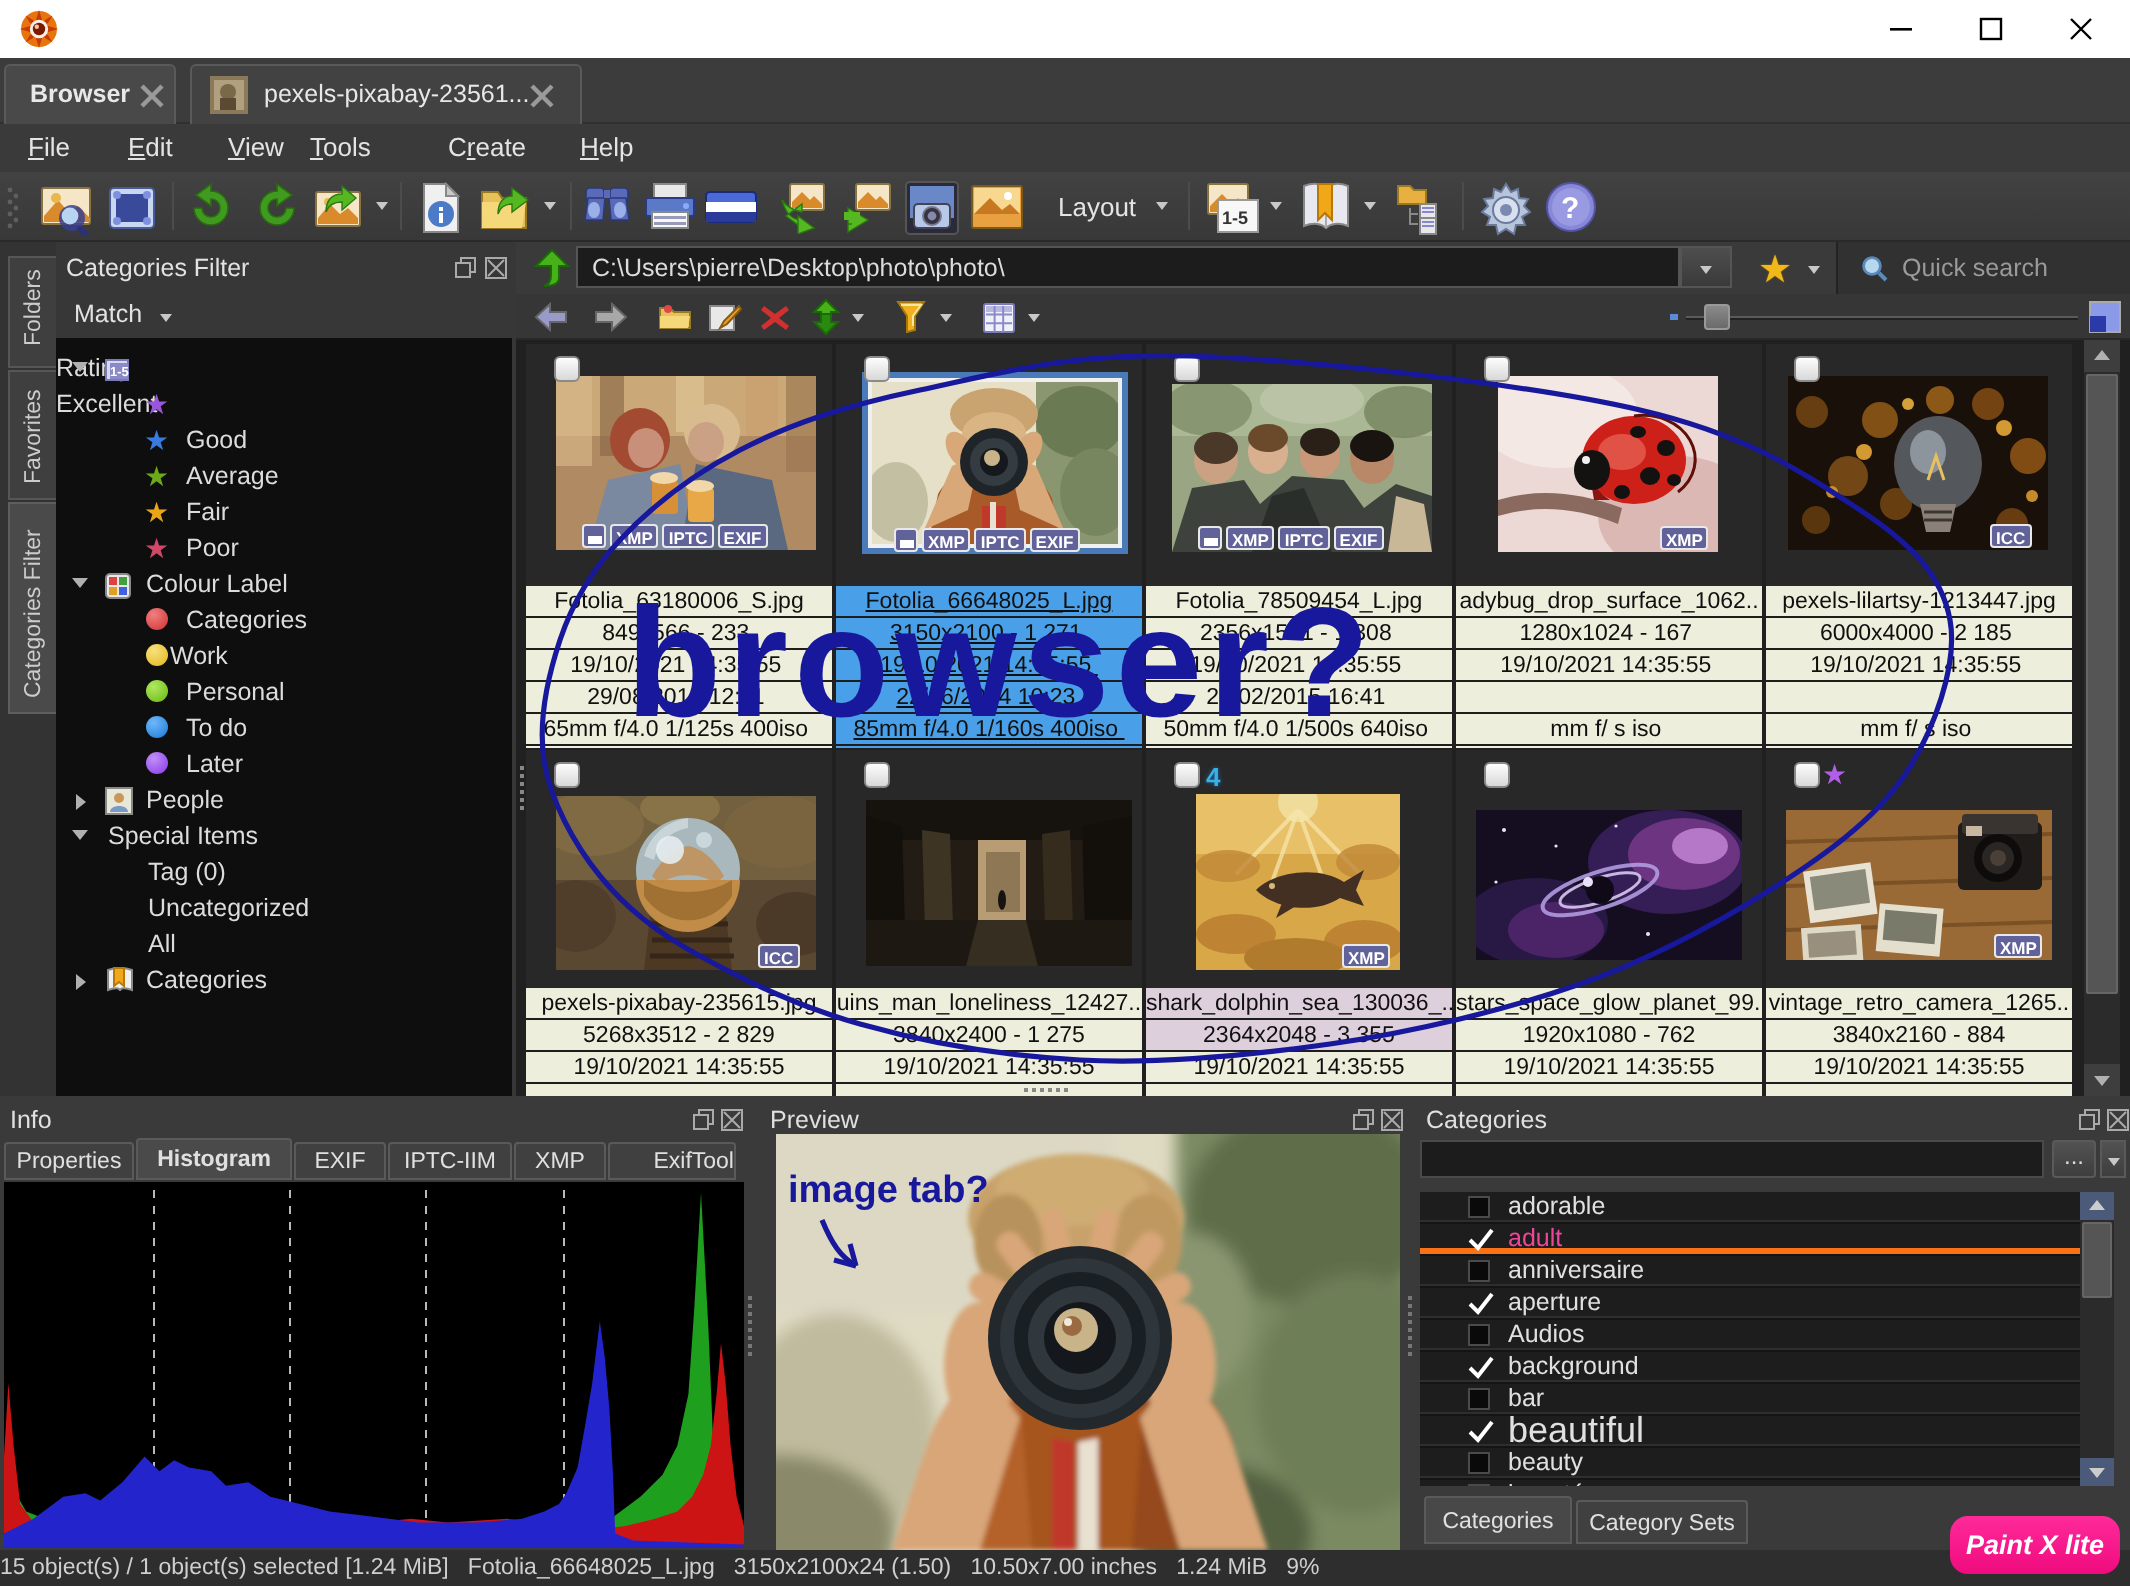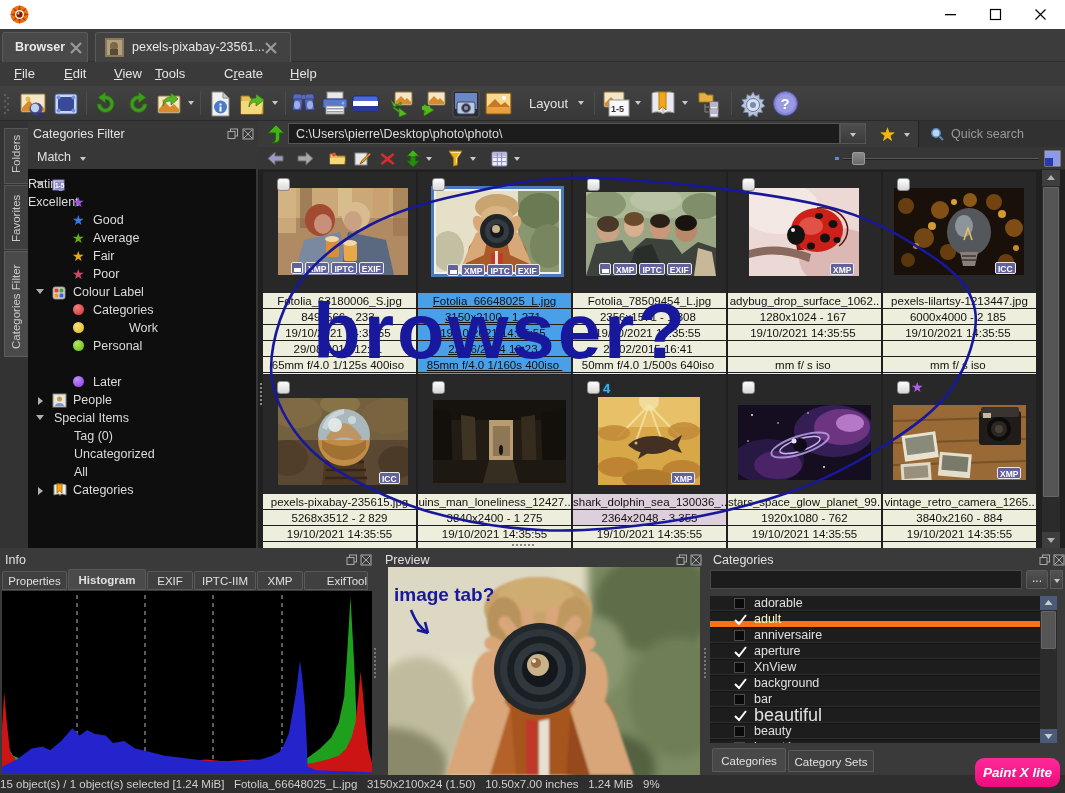--- a/index.html
+++ b/index.html
@@ -290,22 +290,23 @@
   <div class="trow" style="top:114px"><span class="exp expo" style="left:8px"></span>
     <svg class="star" style="left:24px;top:2px" width="15" height="15">
           <rect x="1" y="2" width="12" height="12" rx="2" fill="#e8e8e8" stroke="#888"></rect>
           <rect x="2.5" y="3.5" width="4" height="4" fill="#e04040"></rect>
           <rect x="7.5" y="3.5" width="4" height="4" fill="#40a040"></rect>
           <rect x="2.5" y="8.5" width="4" height="4" fill="#e0a020"></rect>
           <rect x="7.5" y="8.5" width="4" height="4" fill="#4060e0"></rect>
         </svg>
     <span style="margin-left:45px">Colour Label</span></div>
   <div class="trow" style="top:132px"><span class="dot" style="left:45px;background:radial-gradient(circle at 35% 30%,#f08080,#d03030)"></span><span style="margin-left:65px">Categories</span></div>
-  <div class="trow" style="top:150px"><span class="dot" style="left:45px;background:radial-gradient(circle at 35% 30%,#f8e080,#e0b818)"></span><span style="margin-left:101px">Work</span></div>
+  <div class="trow" style="top:150px"><span class="dot" style="left:45px;background:radial-gradient(circle at 35% 30%,#f8e080,#e0b818)"></span><span style="margin-left:57px">Work</span></div>
   <div class="trow" style="top:168px"><span class="dot" style="left:45px;background:radial-gradient(circle at 35% 30%,#b0e860,#68b810)"></span><span style="margin-left:65px">Personal</span></div>
+  <div class="trow" style="top:186px"><span class="dot" style="left:45px;background:radial-gradient(circle at 35% 30%,#70b8f8,#1878d8)"></span><span style="margin-left:65px">To do</span></div>
   <div class="trow" style="top:204px"><span class="dot" style="left:45px;background:radial-gradient(circle at 35% 30%,#c090f8,#8838e8)"></span><span style="margin-left:65px">Later</span></div>
   <div class="trow" style="top:222px"><span class="exp expc" style="left:10px"></span>
     <svg class="star" style="left:24px;top:2px" width="15" height="15">
           <rect x="1" y="1" width="13" height="13" fill="#e8e8d8" stroke="#888"></rect>
           <circle cx="7.5" cy="6" r="2.5" fill="#c89858"></circle>
           <path d="M3 13 C3 9 12 9 12 13 Z" fill="#7a98c8"></path>
         </svg>
     <span style="margin-left:45px">People</span></div>
   <div class="trow" style="top:240px"><span class="exp expo" style="left:8px"></span><span style="margin-left:26px">Special Items</span></div>
   <div class="trow" style="top:258px"><span style="margin-left:46px">Tag (0)</span></div>
@@ -846,28 +847,28 @@
         <rect x="1" y="1" width="10" height="10" fill="none" stroke="#aaa"></rect>
         <path d="M2 2 L10 10 M10 2 L2 10" stroke="#aaa"></path>
       </svg>
   <div class="abs" style="left:710px;top:22px;width:312px;height:19px;background:#1c1c1c;border:1px solid #4a4a4a;"></div>
   <div class="abs" style="left:1026px;top:22px;width:22px;height:19px;background:linear-gradient(#525252,#3e3e3e);border:1px solid #5a5a5a;border-radius:2px;color:#ddd;text-align:center;line-height:15px;font-size:12px;">...</div>
   <div class="abs" style="left:1050px;top:22px;width:13px;height:19px;background:linear-gradient(#525252,#3e3e3e);border:1px solid #5a5a5a;">
         <div class="darr" style="left:3px;top:8px"></div>
       </div>
   <div class="abs" id="catlist" style="left:710px;top:48px;width:340px;height:147px;background:#141414;overflow:hidden;">
         <div style="position:absolute;left:0;top:0px;width:330px;height:15px;background:#1d1d1d;border-bottom:1px solid #2e2e2e;color:#e0e0e0;font-size:12.5px;line-height:15px;"><div style="position:absolute;left:24px;top:2px;width:11px;height:11px;background:#0a0a0a;border:1px solid #4a4a4a;"></div><span style="margin-left:44px">adorable</span></div>
-<div style="position:absolute;left:0;top:16px;width:330px;height:15px;background:#1d1d1d;border-bottom:6px solid #f97316;color:#fef9c3;font-size:12.5px;line-height:15px;"><svg style="position:absolute;left:24px;top:2px" width="13" height="12">
+<div style="position:absolute;left:0;top:16px;width:330px;height:15px;background:#1d1d1d;border-bottom:3px solid #f97316;color:#ec4899;font-size:12.5px;line-height:15px;"><svg style="position:absolute;left:24px;top:2px" width="13" height="12">
             <path d="M1 6 L5 10 L12 1" stroke="#fff" stroke-width="2" fill="none"></path>
           </svg><span style="margin-left:44px">adult</span></div>
 <div style="position:absolute;left:0;top:48px;width:330px;height:15px;background:#1d1d1d;border-bottom:1px solid #2e2e2e;color:#e0e0e0;font-size:12.5px;line-height:15px;"><svg style="position:absolute;left:24px;top:2px" width="13" height="12">
             <path d="M1 6 L5 10 L12 1" stroke="#fff" stroke-width="2" fill="none"></path>
           </svg><span style="margin-left:44px">aperture</span></div>
 <div style="position:absolute;left:0;top:32px;width:330px;height:15px;background:#1d1d1d;border-bottom:1px solid #2e2e2e;color:#e0e0e0;font-size:12.5px;line-height:15px;"><div style="position:absolute;left:24px;top:2px;width:11px;height:11px;background:#0a0a0a;border:1px solid #4a4a4a;"></div><span style="margin-left:44px">anniversaire</span></div>
-<div style="position:absolute;left:0;top:64px;width:330px;height:15px;background:#1d1d1d;border-bottom:1px solid #2e2e2e;color:#e0e0e0;font-size:12.5px;line-height:15px;"><div style="position:absolute;left:24px;top:2px;width:11px;height:11px;background:#0a0a0a;border:1px solid #4a4a4a;"></div><span style="margin-left:44px">XnView</span></div>
+<div style="position:absolute;left:0;top:64px;width:330px;height:15px;background:#1d1d1d;border-bottom:1px solid #2e2e2e;color:#e0e0e0;font-size:12.5px;line-height:15px;"><div style="position:absolute;left:24px;top:2px;width:11px;height:11px;background:#0a0a0a;border:1px solid #4a4a4a;"></div><span style="margin-left:44px">Audios</span></div>
 <div style="position:absolute;left:0;top:80px;width:330px;height:15px;background:#1d1d1d;border-bottom:1px solid #2e2e2e;color:#e0e0e0;font-size:12.5px;line-height:15px;"><svg style="position:absolute;left:24px;top:2px" width="13" height="12">
             <path d="M1 6 L5 10 L12 1" stroke="#fff" stroke-width="2" fill="none"></path>
           </svg><span style="margin-left:44px">background</span></div>
 <div style="position:absolute;left:0;top:96px;width:330px;height:15px;background:#1d1d1d;border-bottom:1px solid #2e2e2e;color:#e0e0e0;font-size:12.5px;line-height:15px;"><div style="position:absolute;left:24px;top:2px;width:11px;height:11px;background:#0a0a0a;border:1px solid #4a4a4a;"></div><span style="margin-left:44px">bar</span></div>
 <div style="position:absolute;left:0;top:112px;width:330px;height:15px;background:#1d1d1d;border-bottom:1px solid #2e2e2e;color:#e0e0e0;font-size:18px;line-height:15px;"><svg style="position:absolute;left:24px;top:2px" width="13" height="12">
             <path d="M1 6 L5 10 L12 1" stroke="#fff" stroke-width="2" fill="none"></path>
           </svg><span style="margin-left:44px">beautiful</span></div>
 <div style="position:absolute;left:0;top:128px;width:330px;height:15px;background:#1d1d1d;border-bottom:1px solid #2e2e2e;color:#e0e0e0;font-size:12.5px;line-height:15px;"><div style="position:absolute;left:24px;top:2px;width:11px;height:11px;background:#0a0a0a;border:1px solid #4a4a4a;"></div><span style="margin-left:44px">beauty</span></div>
 <div style="position:absolute;left:0;top:144px;width:330px;height:15px;background:#1d1d1d;border-bottom:1px solid #2e2e2e;color:#e0e0e0;font-size:12.5px;line-height:15px;"><div style="position:absolute;left:24px;top:2px;width:11px;height:11px;background:#0a0a0a;border:1px solid #4a4a4a;"></div><span style="margin-left:44px">beauté</span></div>
       </div>

